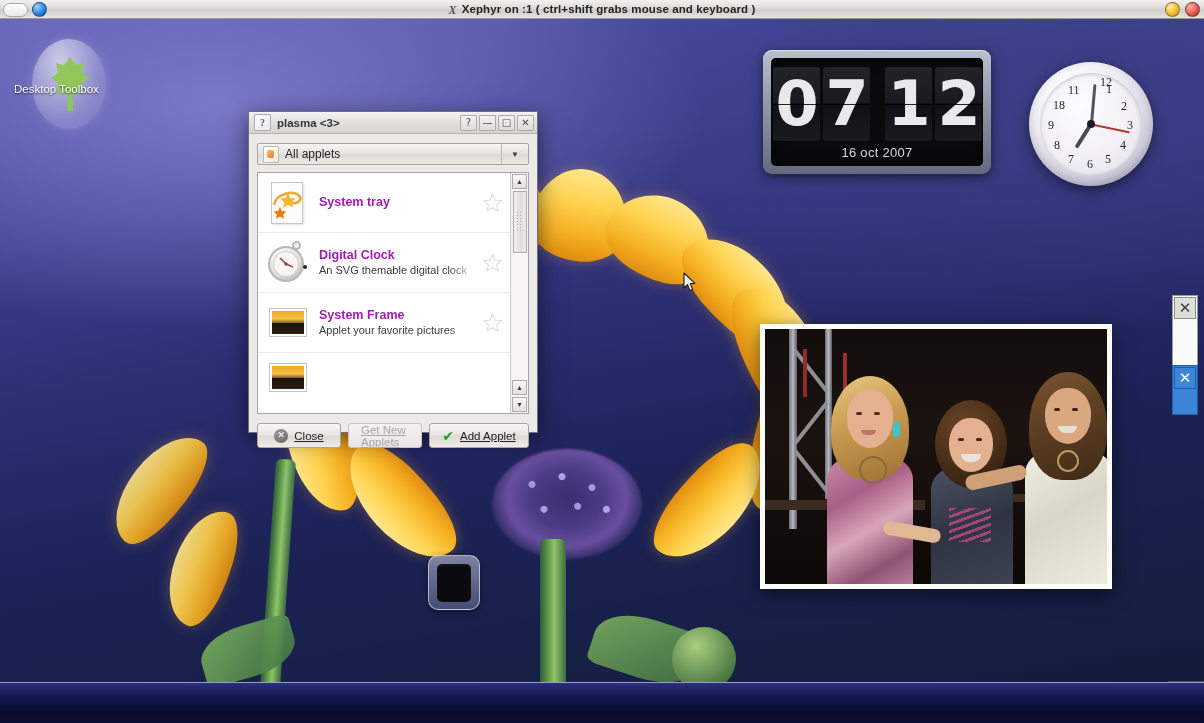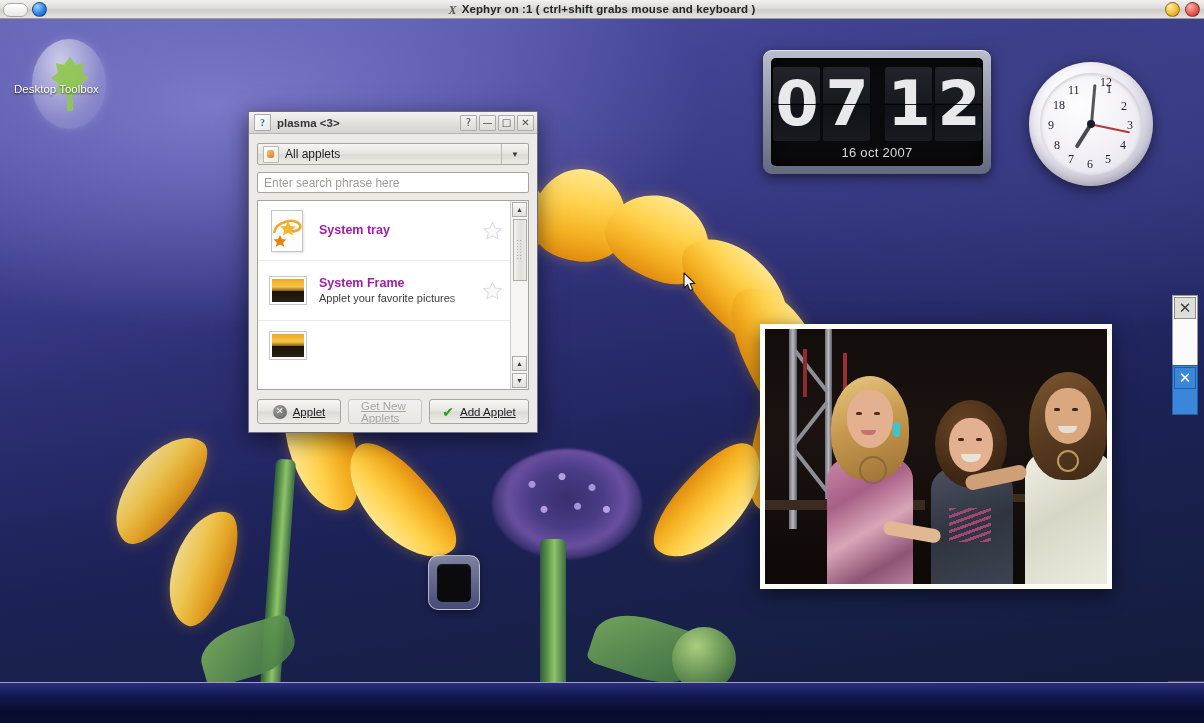--- a/index.html
+++ b/index.html
@@ -539,23 +539,20 @@
       <div id="plasma-body">
 
         <div id="category-combo">
           <div id="combo-icon"></div>
           <div id="combo-label">All applets</div>
           <div id="combo-arrow">
             <span>▼</span>
           </div>
         </div>
 
-        <div id="search-input">
-          <span id="search-placeholder">Enter search phrase here</span>
-        </div>
 
         <div id="applet-list-wrap">
           <div id="applet-list">
 
             <div class="applet-row">
               <div class="applet-icon">
                 <div class="ic-page"></div>
                 <svg viewBox="0 0 44 44" style="position:absolute;left:0;top:0;width:44px;height:44px;">
                   <path d="M8 24 C10 12, 30 8, 34 16 C36 21, 28 24, 22 21" fill="none" stroke="#f0a830" stroke-width="2.6"></path>
                   <path d="M22 12 l2.4 5 5.4.6 -4 3.6 1.2 5.3 -5-2.8 -5 2.8 1.2-5.3 -4-3.6 5.4-.6z" fill="#f5b52d"></path>
@@ -564,20 +561,40 @@
               </div>
               <div class="applet-text">
                 <div class="applet-name">System tray</div>
                 <div class="applet-desc"></div>
               </div>
               <svg class="applet-fav" viewBox="0 0 24 24">
                 <path d="M12 2.6 l2.9 6.1 6.6.8 -4.9 4.5 1.4 6.6 -6-3.4 -6 3.4 1.4-6.6 -4.9-4.5 6.6-.8z" fill="#fafafa" stroke="#dcdcdc" stroke-width="1.1"></path>
               </svg>
             </div>
 
+            <div class="applet-row">
+              <div class="applet-icon">
+                <div class="ic-watch-crown"></div>
+                <div class="ic-watch-ring"></div>
+                <div class="ic-watch-face"></div>
+                <svg viewBox="0 0 44 44" style="position:absolute;left:0;top:0;width:44px;height:44px;">
+                  <line x1="20" y1="23" x2="14" y2="17" stroke="#c0392b" stroke-width="1.6"></line>
+                  <line x1="20" y1="23" x2="27" y2="26" stroke="#c0392b" stroke-width="1.4"></line>
+                  <circle cx="20" cy="23" r="1.7" fill="#5a5a5a"></circle>
+                  <circle cx="39" cy="26" r="2.1" fill="#2c2c2c"></circle>
+                </svg>
+              </div>
+              <div class="applet-text">
+                <div class="applet-name">Digital Clock</div>
+                <div class="applet-desc">An SVG themable digital clock</div>
+              </div>
+              <svg class="applet-fav" viewBox="0 0 24 24">
+                <path d="M12 2.6 l2.9 6.1 6.6.8 -4.9 4.5 1.4 6.6 -6-3.4 -6 3.4 1.4-6.6 -4.9-4.5 6.6-.8z" fill="#fafafa" stroke="#dcdcdc" stroke-width="1.1"></path>
+              </svg>
+            </div>
 
             <div class="applet-row">
               <div class="applet-icon">
                 <div class="ic-photo">
                     <div class="ic-photo-in"></div>
                   </div>
               </div>
               <div class="applet-text">
                 <div class="applet-name">System Frame</div>
                 <div class="applet-desc">Applet your favorite pictures</div>
@@ -612,21 +629,21 @@
               <span>▼</span>
             </div>
           </div>
         </div>
 
         <div id="dialog-buttons">
           <div class="dlg-btn" id="btn-close">
             <span class="ic-cancel">
               <span>✕</span>
             </span>
-            <span class="uline">Applet</span>
+            <span class="uline">Close</span>
           </div>
           <div class="dlg-btn disabled" id="btn-get-new">
             <span class="uline">Get New Applets</span>
           </div>
           <div class="dlg-btn" id="btn-add">
             <span class="ic-check">
               <span>✔</span>
             </span>
             <span class="uline">Add Applet</span>
           </div>

